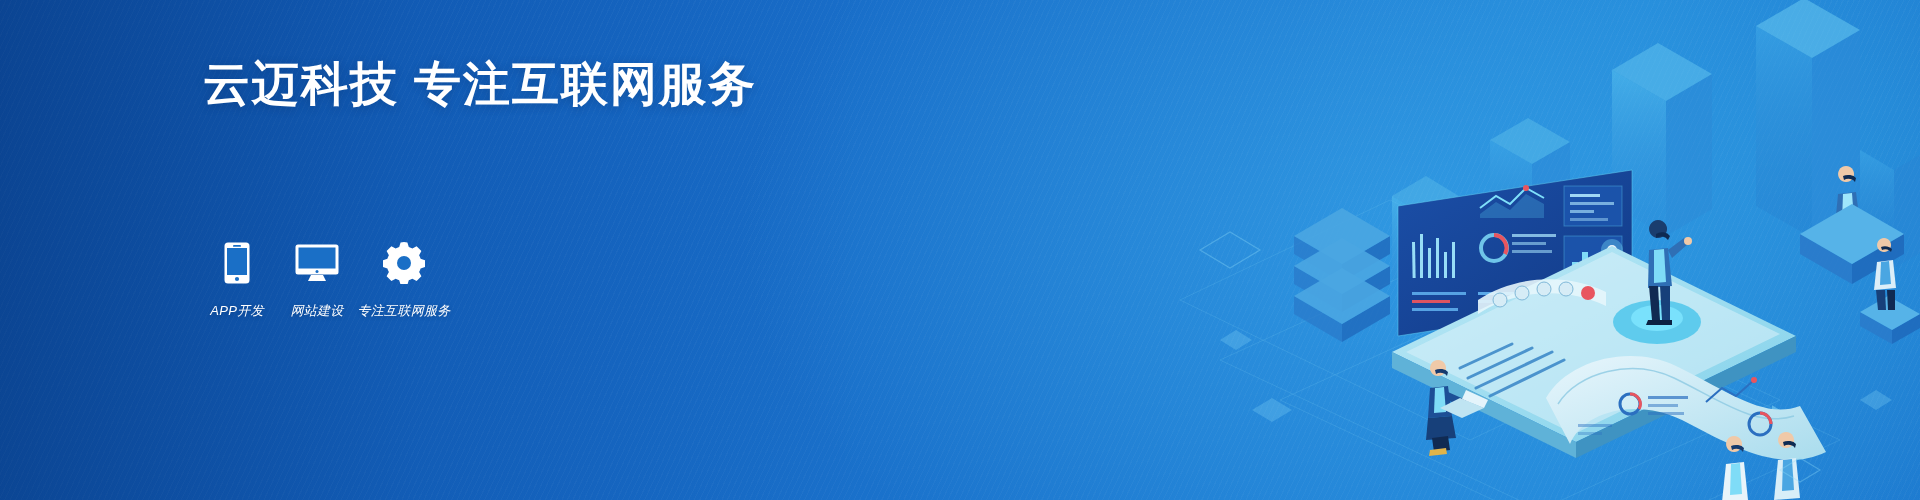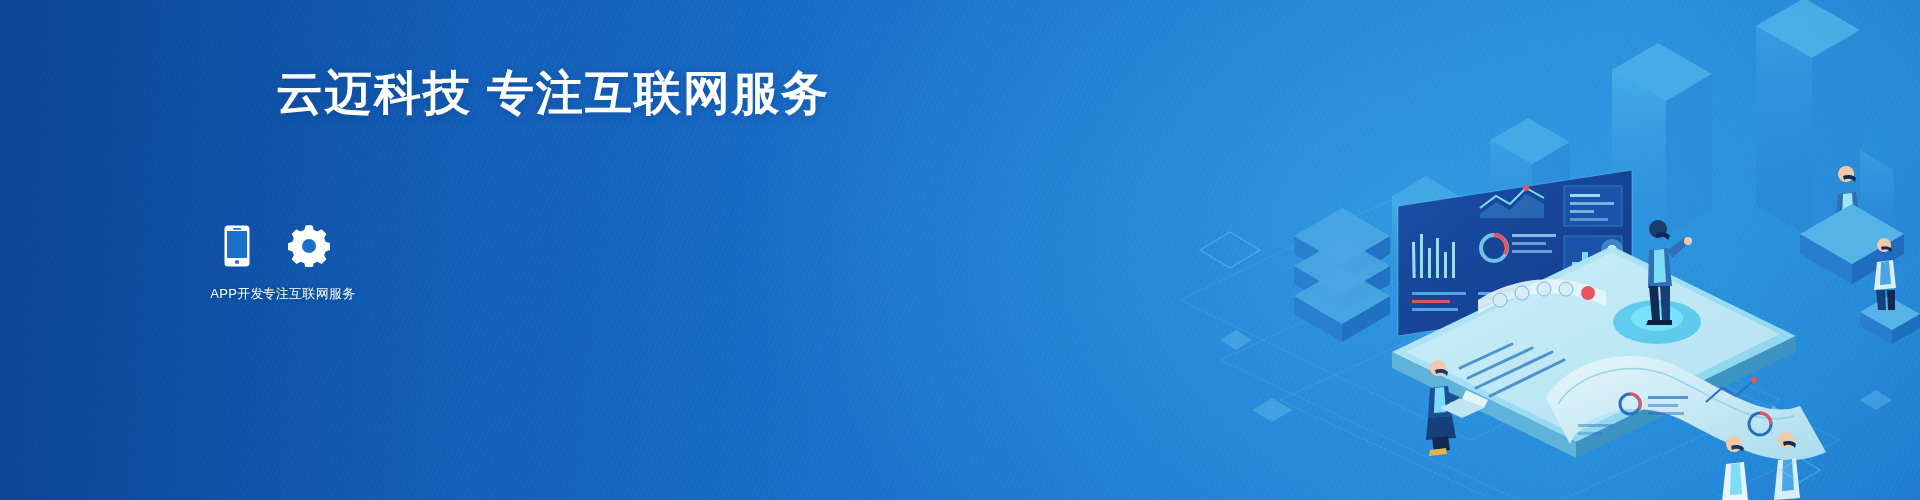--- a/index.html
+++ b/index.html
@@ -21,21 +21,21 @@
     background-image:repeating-linear-gradient(115deg, rgba(255,255,255,0.030) 0px, rgba(255,255,255,0.030) 1px, rgba(255,255,255,0) 1px, rgba(255,255,255,0) 5px);
     pointer-events:none;
   }
   #banner .vig{
     position:absolute;inset:0;
     background:linear-gradient(90deg, rgba(4,38,92,0.38) 0%, rgba(4,38,92,0.10) 22%, rgba(4,38,92,0) 45%);
     pointer-events:none;
   }
 
   
-  .copy{position:absolute;left:203px;top:65px;width:700px;text-align:center;}
+  .copy{position:absolute;left:203px;top:56px;width:700px;}
   .headline{
     color:#ffffff;
     font-size:47px;
     font-weight:bold;
     letter-spacing:2px;
     line-height:1.18;
     white-space:nowrap;
     text-shadow:0 2px 10px rgba(3,34,80,.28);
   }
   .sub{
@@ -44,22 +44,22 @@
     font-size:21.5px;
     line-height:36px;
     letter-spacing:.5px;
     white-space:nowrap;
     text-shadow:0 1px 6px rgba(3,34,80,.25);
   }
   .sub div{margin-bottom:2px;}
 
   
   .services{
-    position:absolute;left:204px;top:224px;
-    display:flex;align-items:flex-end;gap:1px;
+    position:absolute;left:204px;top:241px;
+    display:flex;align-items:flex-end;gap:9px;font-style:italic;
   }
   .svc{
     width:71px;
     display:flex;flex-direction:column;align-items:center;
     margin-right:0px;
   }
   .svc .ic{height:44px;display:flex;align-items:center;justify-content:center;}
   .svc .ic svg{display:block;}
   .svc .lbl{
     margin-top:17px;
@@ -345,20 +345,31 @@
           <rect x="3" y="6" width="20" height="27" fill="#1a6fc6"></rect>
           <rect x="9" y="3" width="8" height="1.8" rx="0.9" fill="#1a6fc6"></rect>
           <circle cx="13" cy="37" r="2.1" fill="#1a6fc6"></circle>
         </svg>
       </span>
       <span class="lbl">APP开发</span>
     </div>
 
 
 
+    <div class="svc">
+      <span class="ic">
+        <svg width="44" height="38" viewBox="0 0 44 38">
+          <rect x="0.5" y="0.5" width="43" height="30" rx="2.5" fill="#ffffff"></rect>
+          <rect x="3.5" y="3.5" width="37" height="21" fill="#1a6fc6"></rect>
+          <circle cx="22" cy="27.5" r="1.5" fill="#1a6fc6"></circle>
+          <path d="M16 31 L28 31 L31 37 L13 37 Z" fill="#ffffff"></path>
+        </svg>
+      </span>
+      <span class="lbl">网站建设</span>
+    </div>
 
     <div class="svc">
       <span class="ic">
         <svg width="42" height="42" viewBox="0 0 42 42">
           <path d="M21 0 l3.4 .4 l1.4 4.6 a16 16 0 0 1 3.6 1.5 l4.2 -2.3 l4.8 4.8 l-2.3 4.2 a16 16 0 0 1 1.5 3.6 l4.6 1.4 l0 6.8 l-4.6 1.4 a16 16 0 0 1 -1.5 3.6 l2.3 4.2 l-4.8 4.8 l-4.2 -2.3 a16 16 0 0 1 -3.6 1.5 l-1.4 4.6 l-6.8 0 l-1.4 -4.6 a16 16 0 0 1 -3.6 -1.5 l-4.2 2.3 l-4.8 -4.8 l2.3 -4.2 a16 16 0 0 1 -1.5 -3.6 l-4.6 -1.4 l0 -6.8 l4.6 -1.4 a16 16 0 0 1 1.5 -3.6 l-2.3 -4.2 l4.8 -4.8 l4.2 2.3 a16 16 0 0 1 3.6 -1.5 l1.4 -4.6 Z" fill="#ffffff"></path>
           <circle cx="21" cy="21" r="7" fill="#1a6fc6"></circle>
         </svg>
       </span>
       <span class="lbl">专注互联网服务</span>
     </div>

